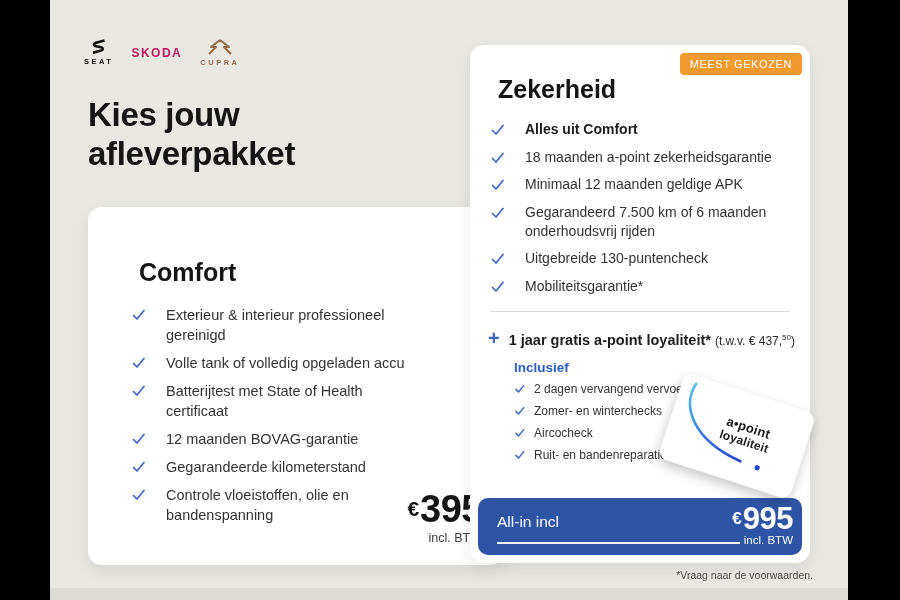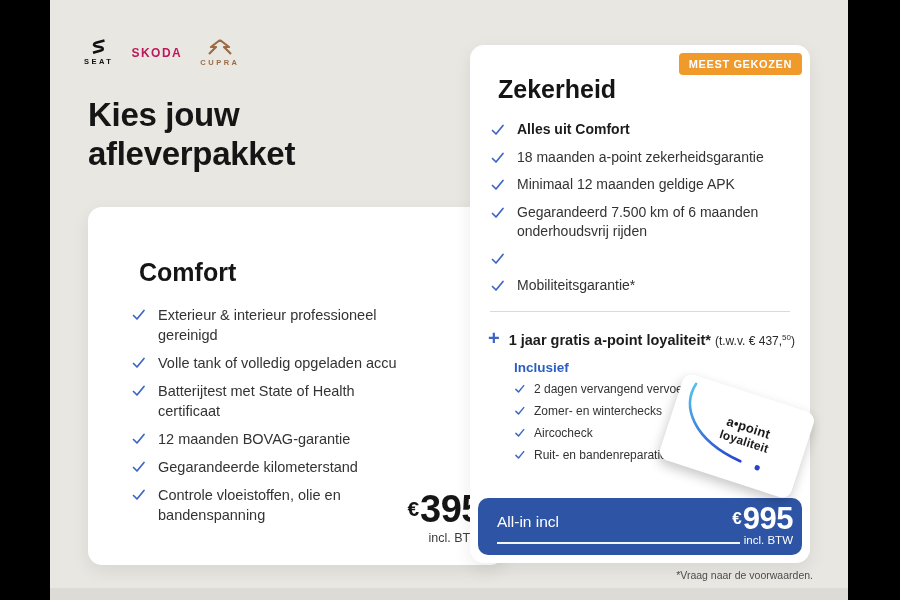--- a/index.html
+++ b/index.html
@@ -21,36 +21,36 @@
 
   
   .card{position:absolute;background:#fff;border-radius:14px;box-shadow:0 6px 18px rgba(0,0,0,0.08);}
   .card h2{margin:8px;font-size:25px;font-weight:bold;color:#151515;}
 
   .comfort{left:38px;top:207px;width:416px;height:358px;padding:16px;box-sizing:border-box;}
   .comfort-inner{padding:27px 26px 0 27px;}
   .comfort h2{margin-bottom:18px;}
 
   ul.checklist{list-style:none;margin:0;padding:0;}
-  ul.checklist li{display:flex;align-items:flex-start;gap:11px;margin-bottom:8px;
+  ul.checklist li{display:flex;align-items:flex-start;gap:19px;margin-bottom:8px;
     font-size:14.5px;line-height:20px;color:#333;}
   ul.checklist li .txt{max-width:252px;}
   .check{flex:0 0 16px;width:16px;height:16px;margin-top:2px;}
 
   .price-block{position:absolute;right:22px;bottom:20px;text-align:right;}
   .price-block .amount{color:#151515;}
   .price-block .cur{font-size:21px;font-weight:bold;vertical-align:6px;margin-right:1px;}
   .price-block .num{font-size:38px;font-weight:bold;letter-spacing:-0.5px;}
   .price-block .note{font-size:12.5px;color:#3c3c3c;margin-top:0px;}
 
   
   .zeker{left:420px;top:45px;width:340px;height:518px;box-sizing:border-box;}
   .zeker-inner{padding:22px 20px 0 20px;position:relative;}
   .badge{position:absolute;top:8px;right:8px;background:#f09a2c;color:#fff;
-    font-size:11px;font-weight:bold;letter-spacing:0.6px;padding:5px 10px;border-radius:4px;}
+    font-size:11px;font-weight:normal;letter-spacing:0.6px;padding:5px 10px;border-radius:4px;}
   .zeker ul.checklist li{font-size:14px;line-height:19px;color:#333;margin-bottom:8.5px;}
   .zeker ul.checklist li .txt{max-width:262px;}
   .zeker ul.checklist li.strong .txt{font-weight:bold;color:#1c1c1c;}
 
   .divider{position:absolute;left:20px;right:20px;top:266px;border-top:1px solid #ddd9d4;}
 
   .loyalty-head{position:absolute;left:18px;top:283px;display:flex;align-items:flex-start;gap:9px;}
   .plus-icon{color:#3d65c4;font-size:20px;font-weight:bold;line-height:20px;}
   .loyalty-title{font-size:14.5px;font-weight:bold;color:#1c1c1c;line-height:20px;}
   .twv{font-size:12px;font-weight:normal;color:#2b2b2b;margin-left:4px;}
@@ -187,20 +187,21 @@
           <li>
             <svg class="check" viewBox="0 0 16 16">
                 <path d="M2.5 8.5l3.5 3.5 7-8.5" stroke="#3d65c4" stroke-width="1.7" fill="none" stroke-linecap="round" stroke-linejoin="round"></path>
               </svg>
             <span class="txt">Gegarandeerd 7.500 km of 6 maanden onderhoudsvrij rijden</span>
             </li>
           <li>
             <svg class="check" viewBox="0 0 16 16">
                 <path d="M2.5 8.5l3.5 3.5 7-8.5" stroke="#3d65c4" stroke-width="1.7" fill="none" stroke-linecap="round" stroke-linejoin="round"></path>
               </svg>
+            <span class="txt">Uitgebreide 130-puntencheck</span>
             </li>
           <li>
             <svg class="check" viewBox="0 0 16 16">
                 <path d="M2.5 8.5l3.5 3.5 7-8.5" stroke="#3d65c4" stroke-width="1.7" fill="none" stroke-linecap="round" stroke-linejoin="round"></path>
               </svg>
             <span class="txt">Mobiliteitsgarantie*</span>
             </li>
         </ul>
       </div>
 

